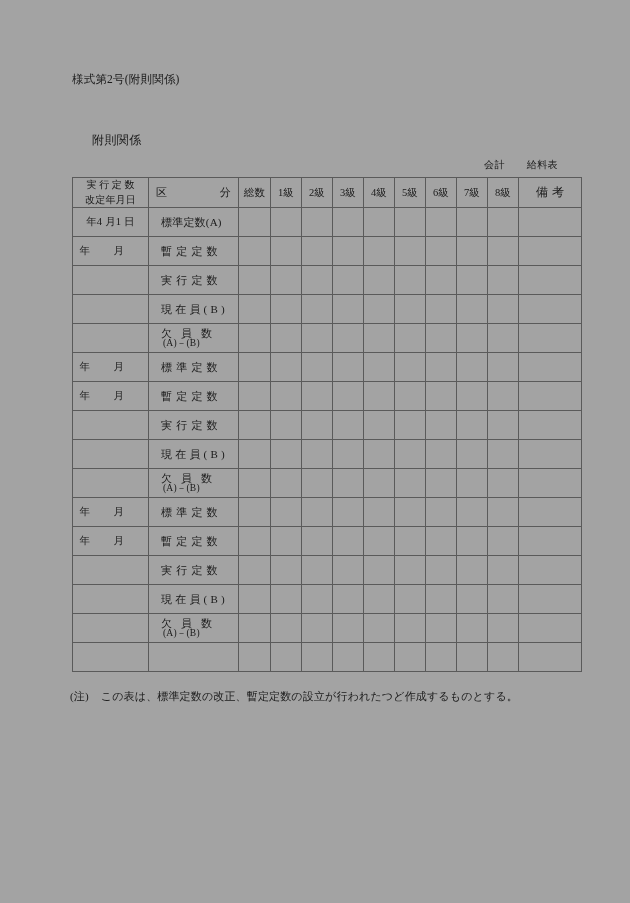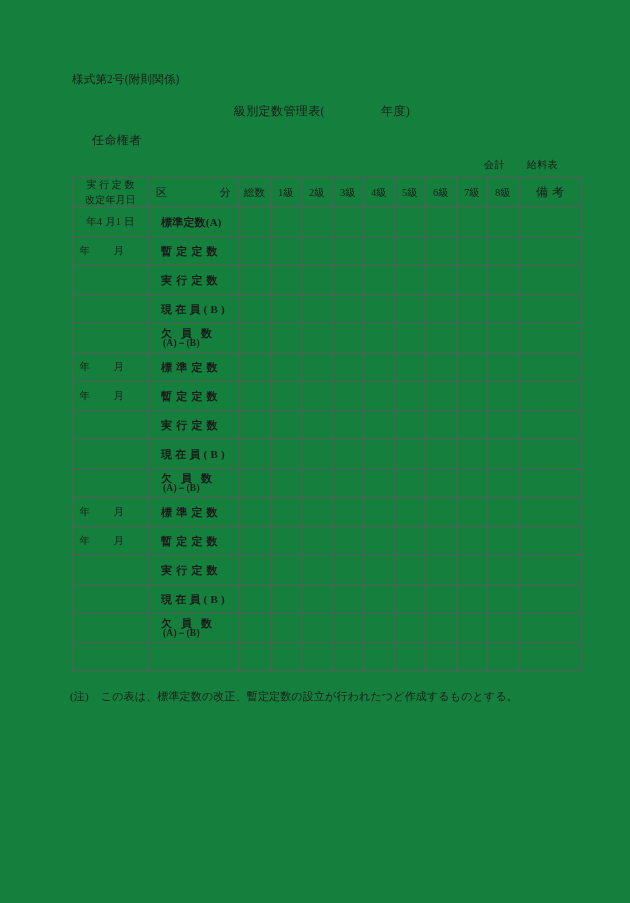--- a/index.html
+++ b/index.html
@@ -12,21 +12,21 @@
     width: 630px;
     height: 903px;
     position: relative;
     font-family: "Liberation Serif", "DejaVu Serif", serif;
     color: #1a1a1a;
     -webkit-font-smoothing: antialiased;
   }
   .page {
     position: absolute;
     inset: 0;
-    background: #15803d;
+    background: #a3a3a3;
   }
 
   
   .form-no {
     position: absolute;
     left: 72px;
     top: 72px;
     font-size: 11.5px;
     letter-spacing: 0.2px;
     white-space: nowrap;
@@ -135,21 +135,20 @@
   }
   .cell-date.sparse { letter-spacing: 6.5px; padding-left: 6.5px; }
 
   
   .cell-kind {
     text-align: left;
     padding-left: 12px;
     font-size: 11px;
     white-space: nowrap;
     letter-spacing: 0.2px;
-    font-weight: bold;
   }
   .cell-kind .wide { letter-spacing: 4.2px; }
   .cell-kind .wider { letter-spacing: 9px; margin-top: 43px; }
   .cell-kind .mid { letter-spacing: 3.2px; }
   .cell-kind .sub {
     display: block;
     font-size: 9.5px;
     letter-spacing: 0.2px;
     padding-left: 14px;
     margin-top: -2px;
@@ -167,25 +166,22 @@
   }
   .footnote .fn-gap { display: inline-block; width: 12px; }
 </style>
 </head>
 <body>
 
 <div class="page">
 
   <div class="form-no">様式第2号(附則関係)</div>
 
-  <div class="doc-title">
-    <span>級別定数管理表(</span><span class="gap"></span><span>年度)</span>
-  </div>
-
-  <div class="appointer">任命権者</div>
+
+  <div class="appointer">附則関係</div>
 
   <div class="acct-line">
     <span>会計</span><span class="gap"></span><span>給料表</span>
   </div>
 
   <table class="quota">
     <colgroup>
       <col class="c-date">
         <col class="c-kind">
         <col class="c-total">

